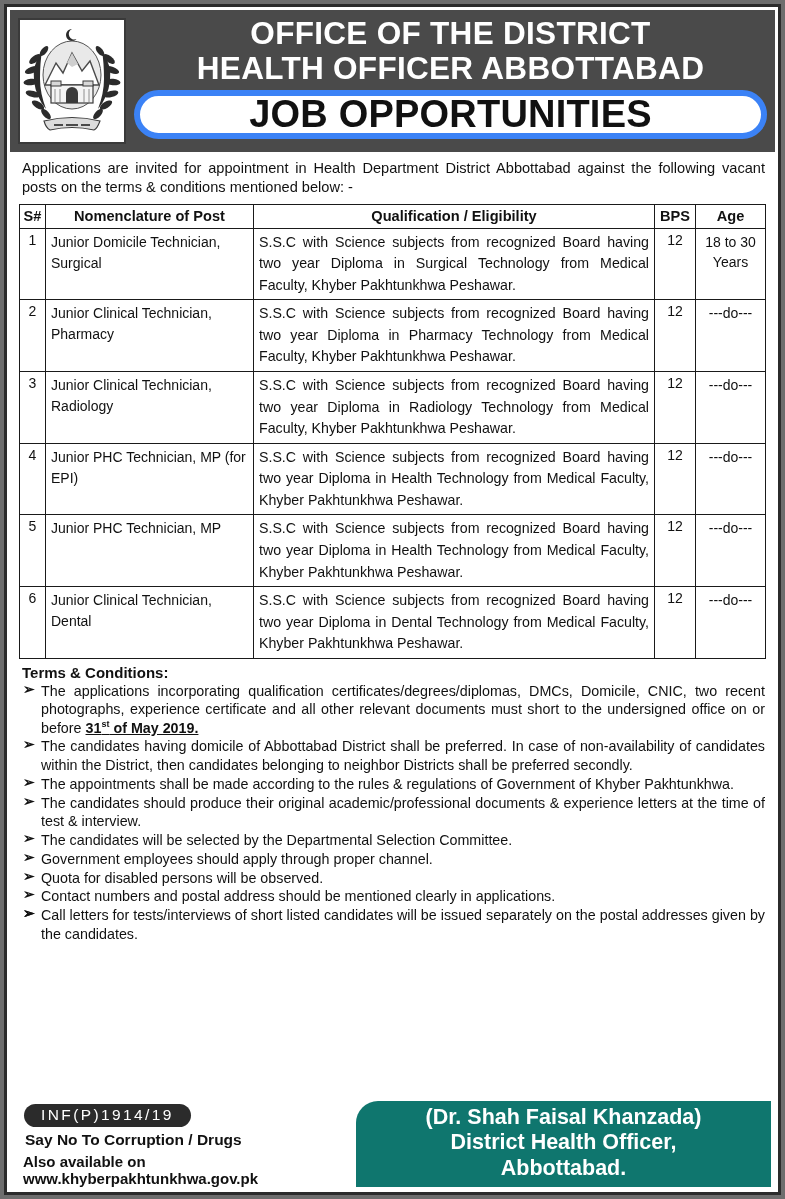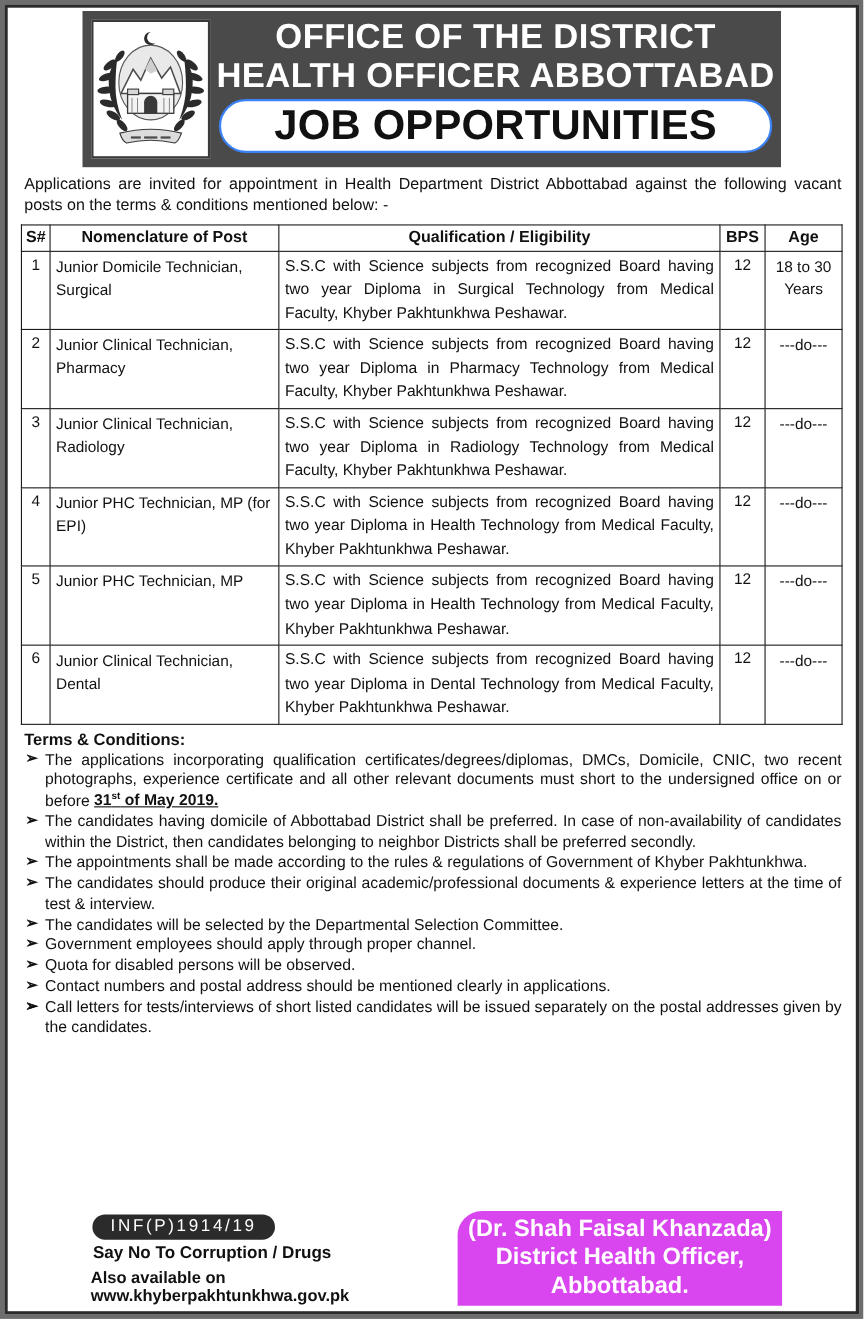--- a/index.html
+++ b/index.html
@@ -15,21 +15,20 @@
     padding: 4px;
     background: #6d6d6d;
   }
   .inner-frame {
     width: 100%; height: 100%;
     border: 3px solid #2b2b2b;
     background: #ffffff;
     padding: 3px;
     display: flex;
     flex-direction: column;
-    align-items: center;
   }
 
   
   .header {
     display: flex;
     background: #4a4a4a;
     height: 142px;
     position: relative;
     flex: 0 0 auto;
   }
@@ -52,21 +51,21 @@
     text-align: center;
     font-size: 31.5px;
     font-weight: bold;
     line-height: 1.12;
     letter-spacing: 0.3px;
     padding: 2px 6px 0 2px;
   }
   .job-pill {
     margin: 3px 8px 0 4px;
     background: #ffffff;
-    border: 2px solid #3b82f6;
+    border: 6px solid #3b82f6;
     border-radius: 34px;
     height: 49px;
     display: flex; align-items: center; justify-content: center;
   }
   .job-pill span {
     font-size: 38px;
     font-weight: bold;
     color: #111;
     letter-spacing: 0.2px;
     line-height: 1;
@@ -169,21 +168,21 @@
   .say-no {
     font-size: 15.5px; font-weight: bold;
     padding-left: 7px; margin-bottom: 4px;
   }
   .also-avail {
     font-size: 15px; font-weight: bold;
     padding-left: 5px;
   }
   .footer-right {
     flex: 1 1 auto;
-    background: #d946ef;
+    background: #0f766e;
     border-radius: 22px 0 0 0;
     color: #ffffff;
     display: flex; flex-direction: column;
     align-items: center; justify-content: center;
     padding: 2px 10px 4px 10px;
   }
   .footer-right div {
     font-size: 21.5px; font-weight: bold;
     line-height: 1.19; text-align: center;
   }

